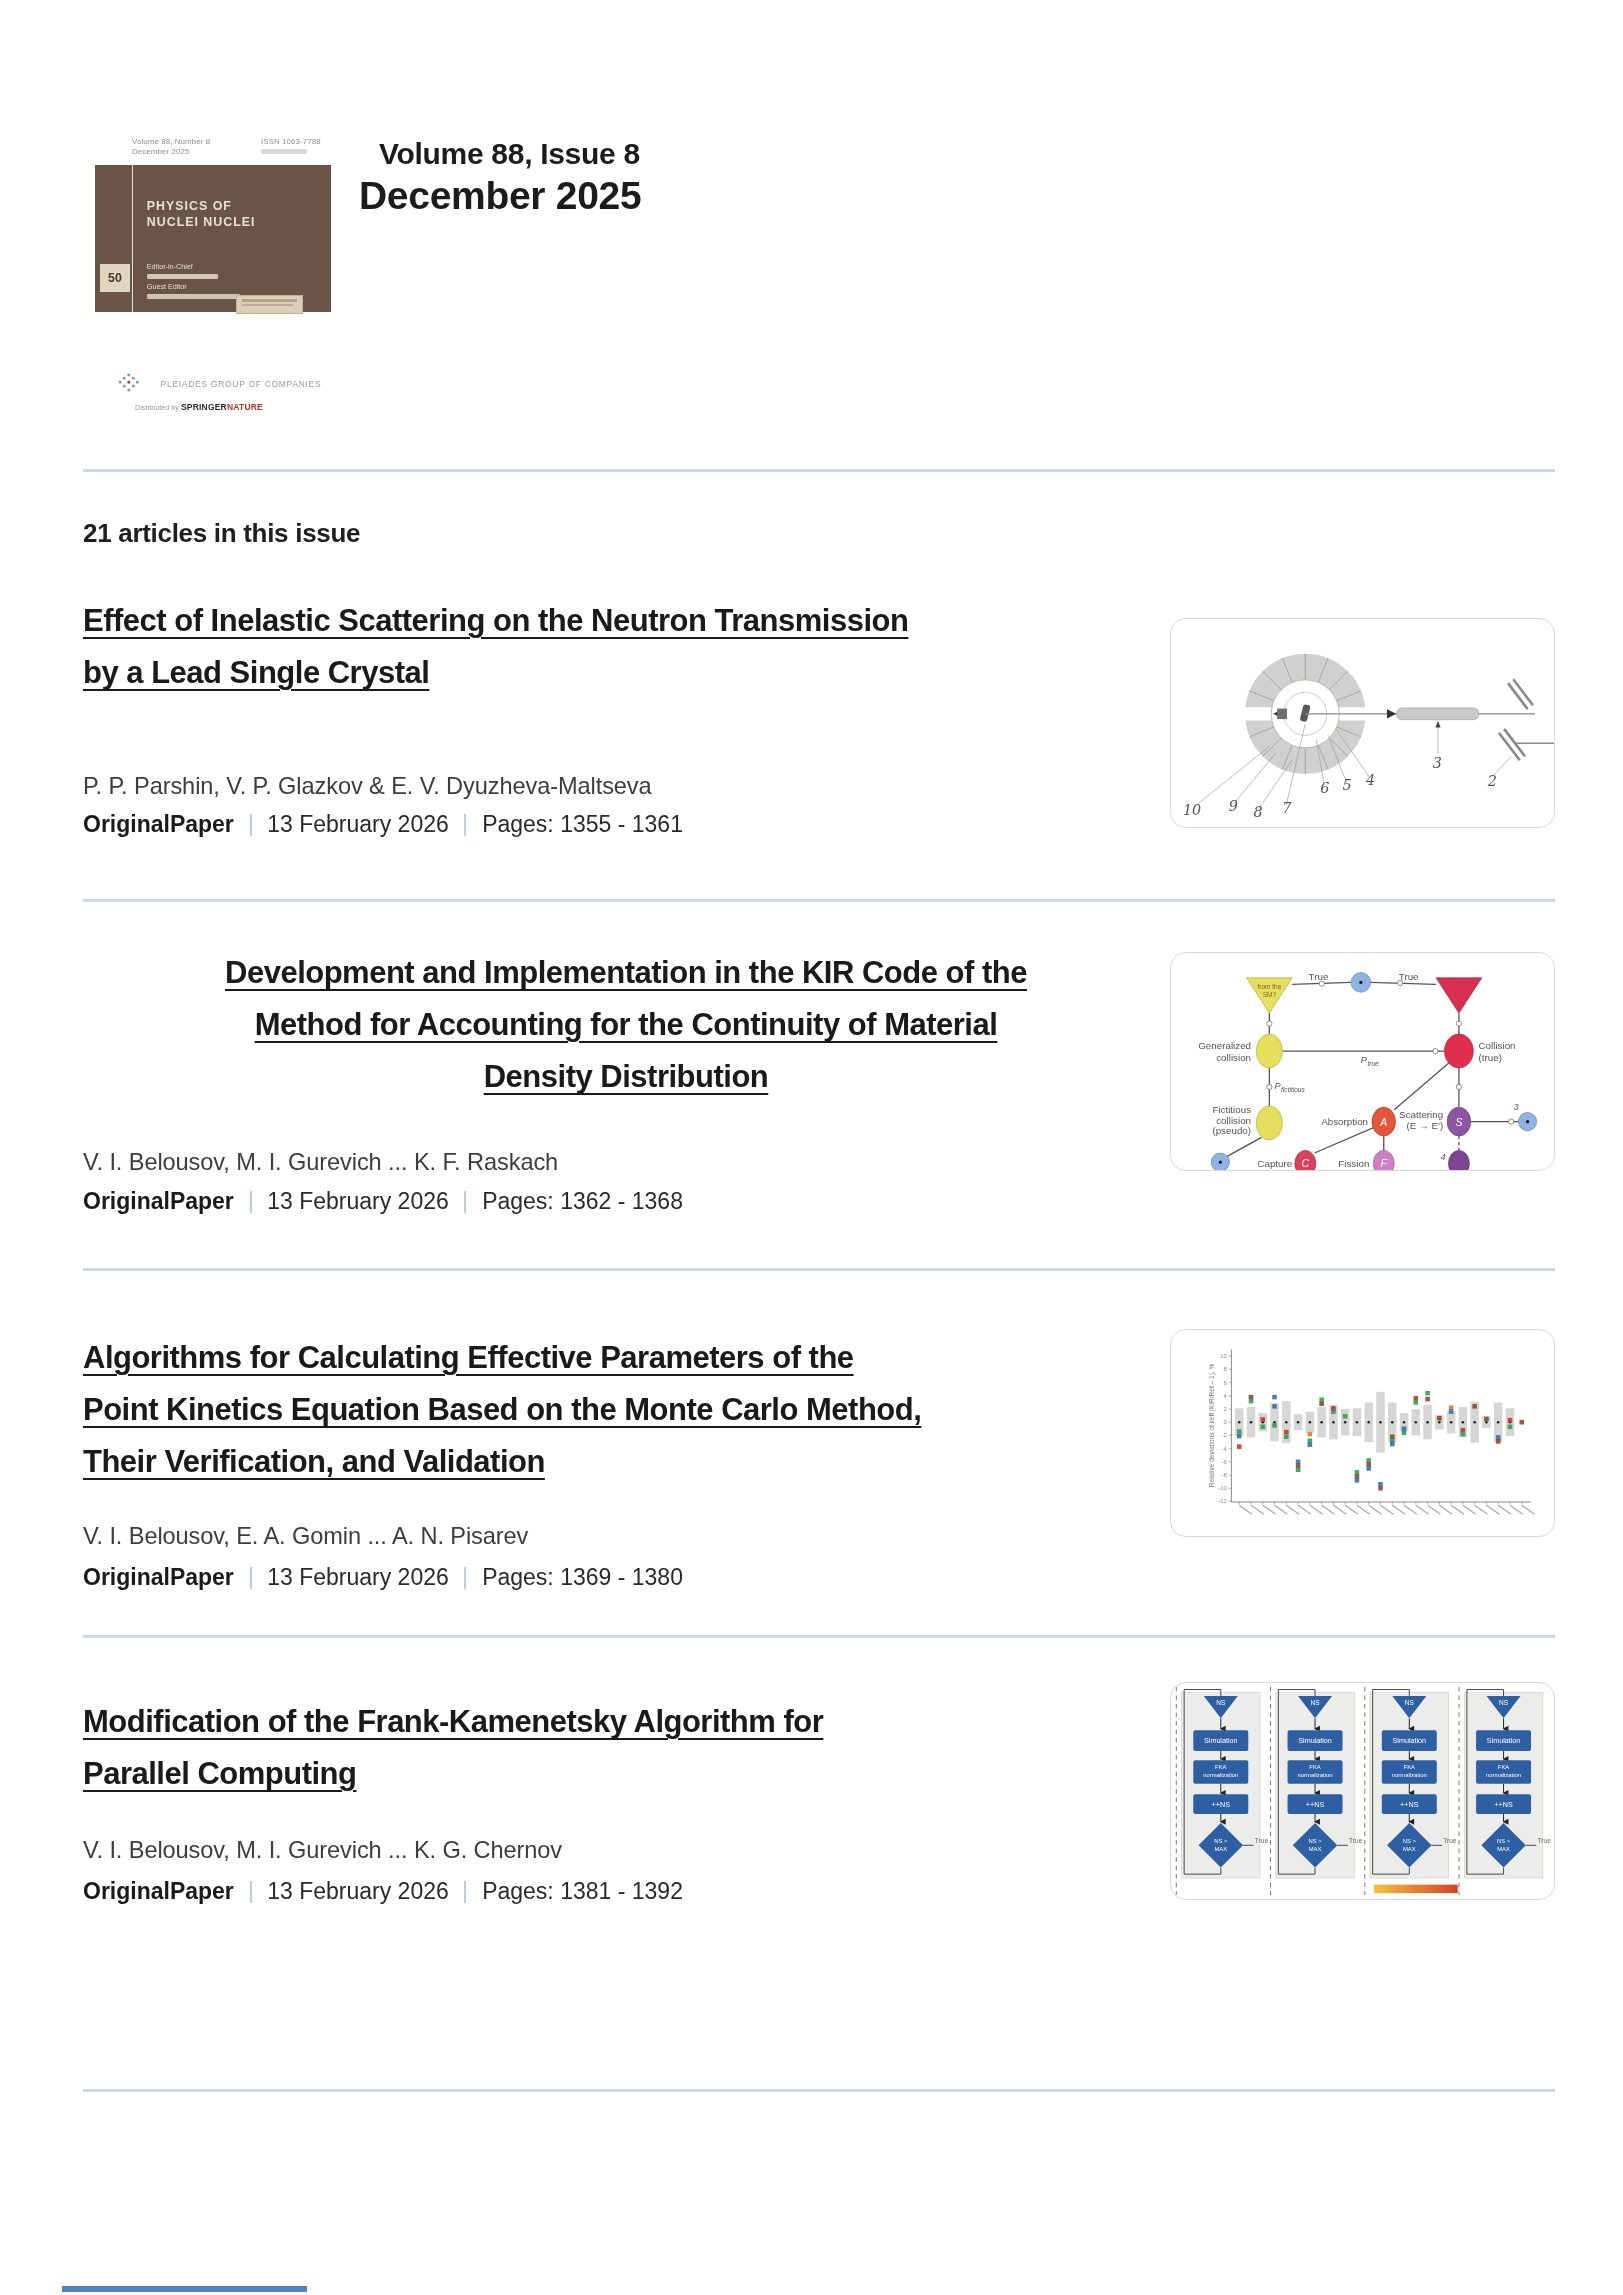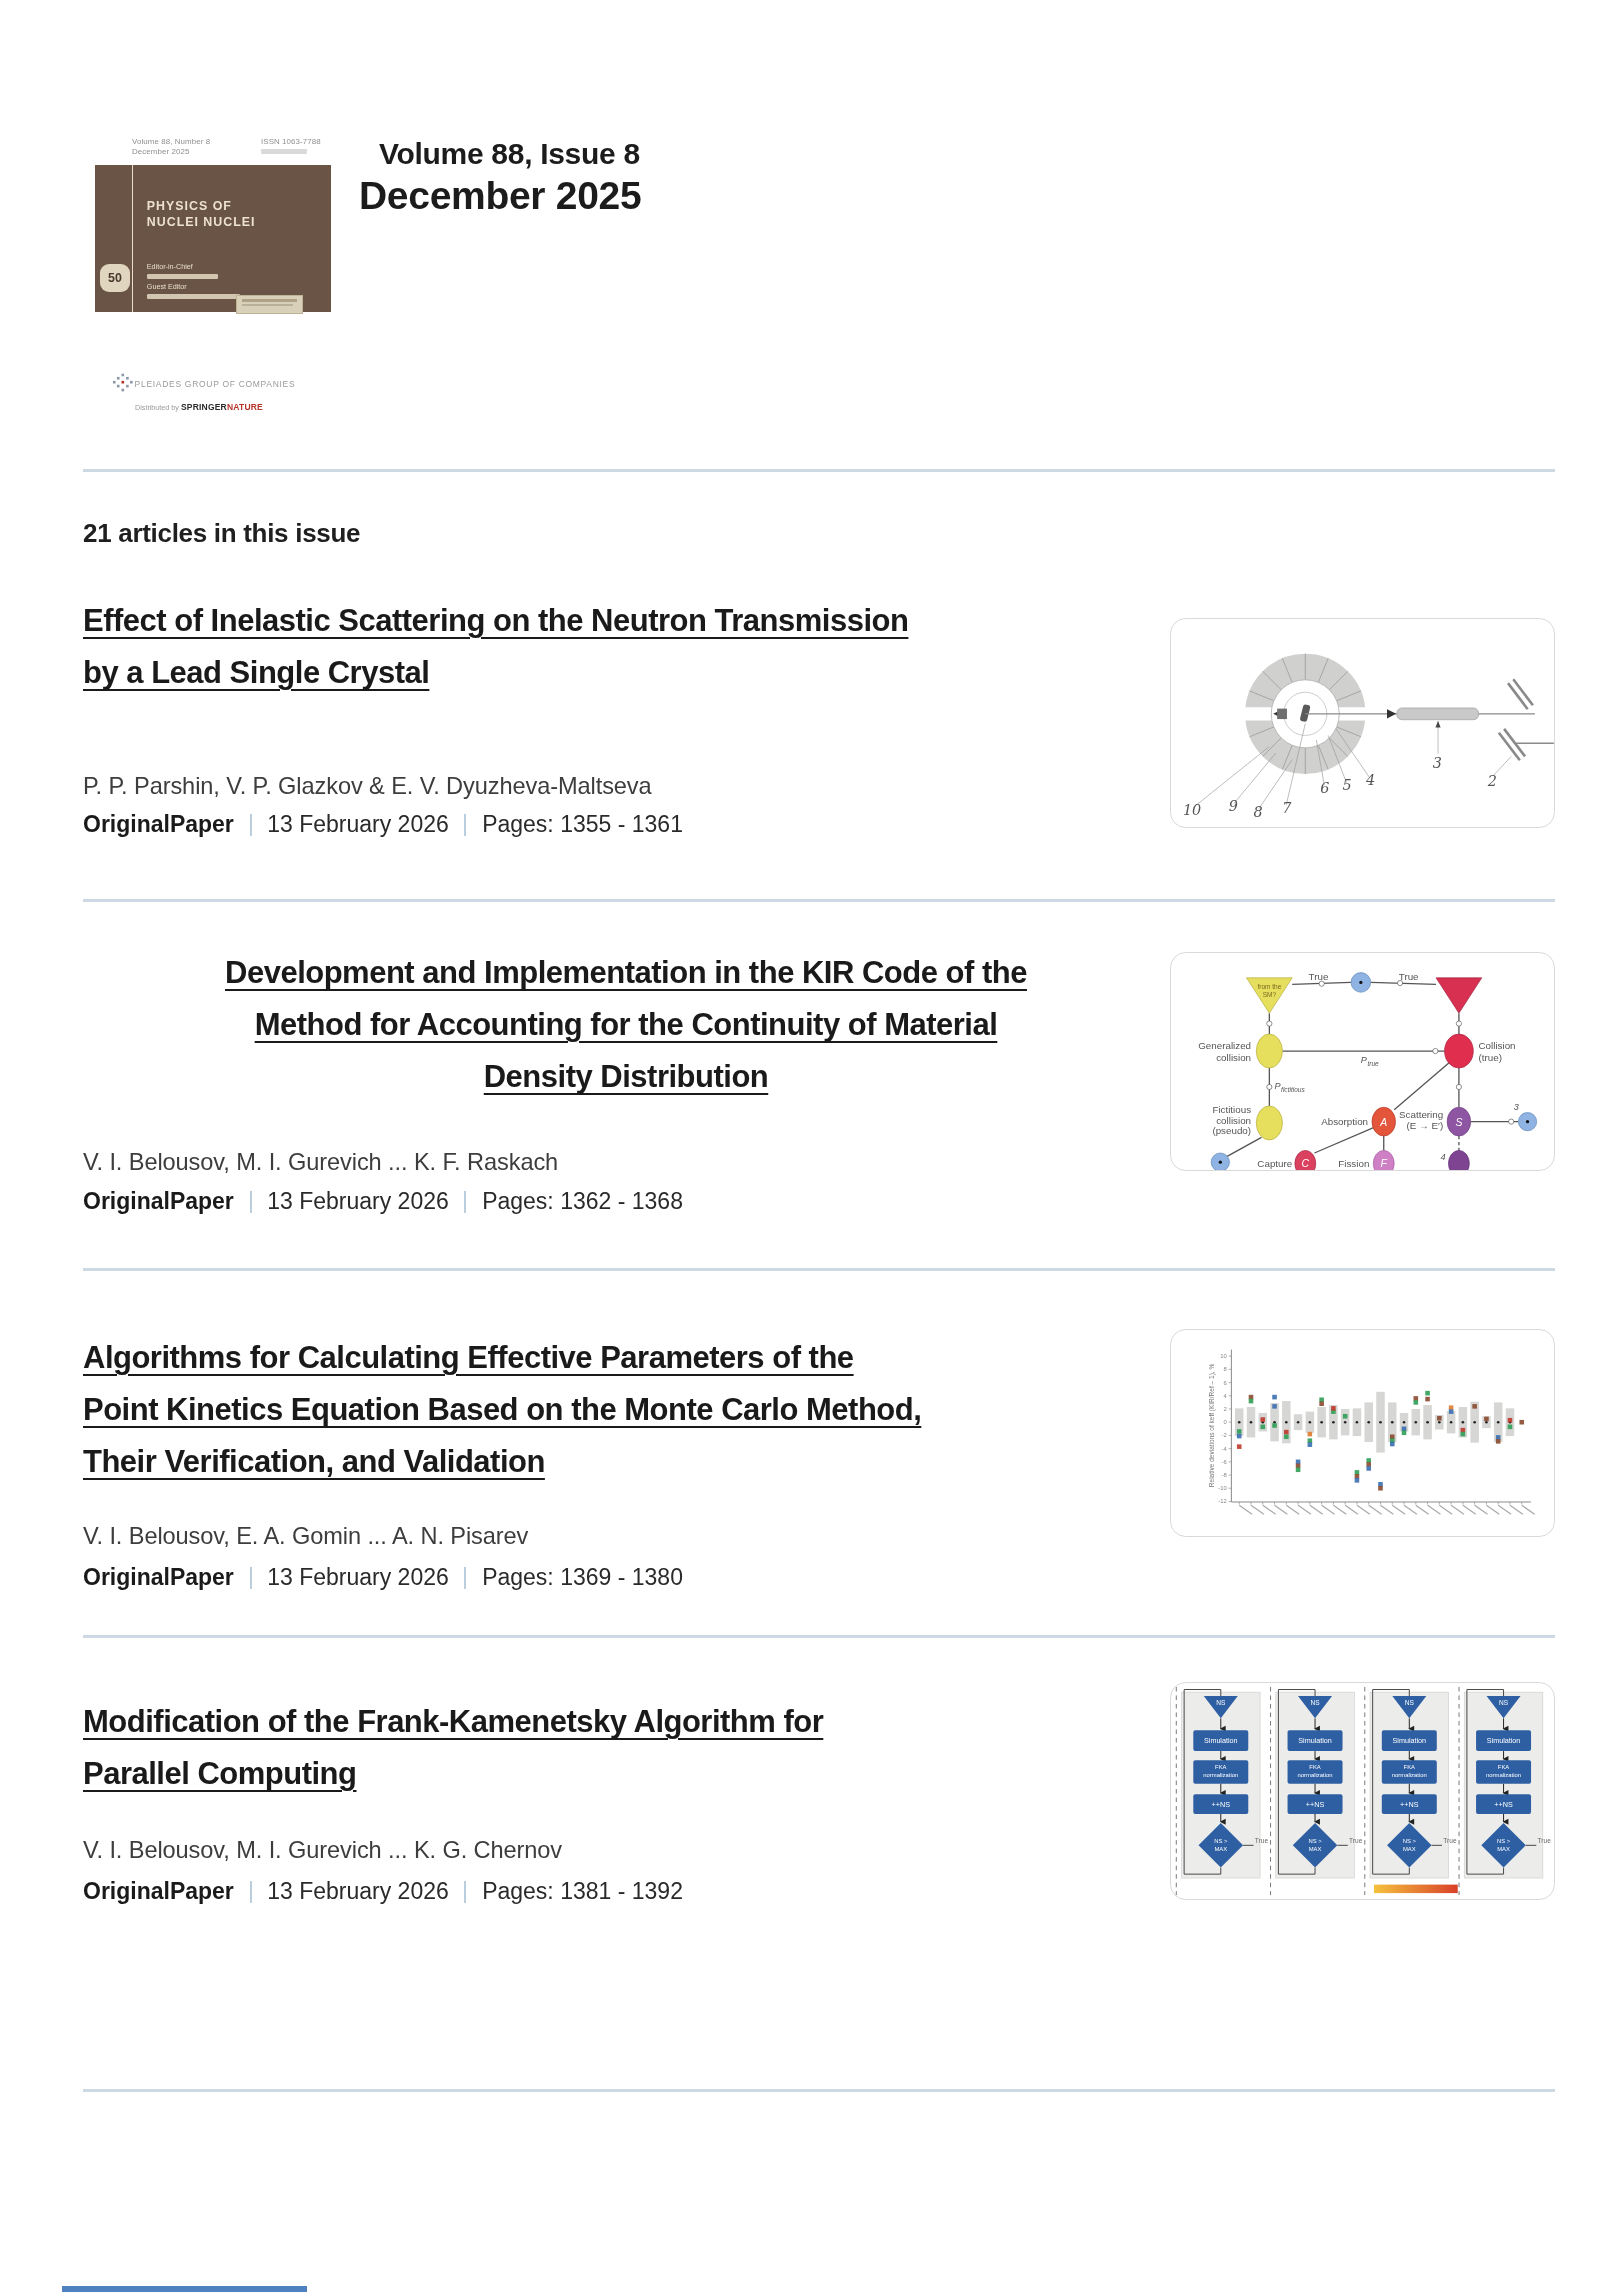--- a/index.html
+++ b/index.html
@@ -8,27 +8,27 @@
   .abs{position:absolute;}
 
   
   .cover-card{left:83px;top:98px;width:264px;height:327px;}
   .micro{font-size:7.9px;line-height:9.8px;color:#8f8f8f;letter-spacing:0.1px;}
   .cover-brown{left:11.8px;top:67px;width:236px;height:147px;background:#6a5445;}
   .cover-strip-line{left:37px;top:0;width:1.3px;height:147px;background:#e9dfc9;}
   .cover-title{left:52px;top:34px;color:#ece2cd;font-weight:700;font-size:12.4px;
                line-height:15.7px;letter-spacing:1px;}
   .badge50{left:5.2px;top:99px;width:30px;height:27.5px;background:#e0d6c0;color:#4a382b;
-           font-weight:700;font-size:12.4px;display:flex;align-items:center;justify-content:center;border-radius:9px;}
+           font-weight:700;font-size:12.4px;display:flex;align-items:center;justify-content:center;}
   .ed-block{left:52px;top:98px;font-size:7.2px;line-height:8.5px;color:#e9dfc9;}
   .bbar{background:rgba(236,226,203,.8);height:5.2px;border-radius:1.3px;margin:2px 0 4.6px 0;}
   .beige-box{left:141px;top:130px;width:65px;height:17px;background:#d9d0ba;border:0.7px solid #bfb396;}
   .beige-box .in{margin:3.3px 5.2px 0 5.2px;height:2.6px;background:#9b8f74;opacity:.7;}
   .beige-box .in2{margin:2px 9.2px 0 5.2px;height:2px;background:#9b8f74;opacity:.5;}
-  .pleiades-row{left:28px;top:275px;display:flex;align-items:center;gap:0;}
+  .pleiades-row{left:34px;top:275px;display:flex;align-items:center;gap:20px;}
   .pleiades-text{font-size:8.5px;color:#9a9a9a;letter-spacing:0.7px;}
   .dist-row{left:52px;top:304px;font-size:7.2px;color:#9a9a9a;}
   .dist-row b.sp{color:#2b2b2b;font-size:8.5px;letter-spacing:0.2px;}
   .dist-row b.nt{color:#b5342a;font-size:8.5px;letter-spacing:0.2px;}
   .vol-head{left:362px;top:120px;font-size:30px;font-weight:700;letter-spacing:-0.3px;}
   .date-head{left:359px;top:174px;font-size:39px;font-weight:700;letter-spacing:-0.3px;}
 
   
   .divider{left:83px;width:1472px;height:2.6px;background:#ccd9e5;}
 

